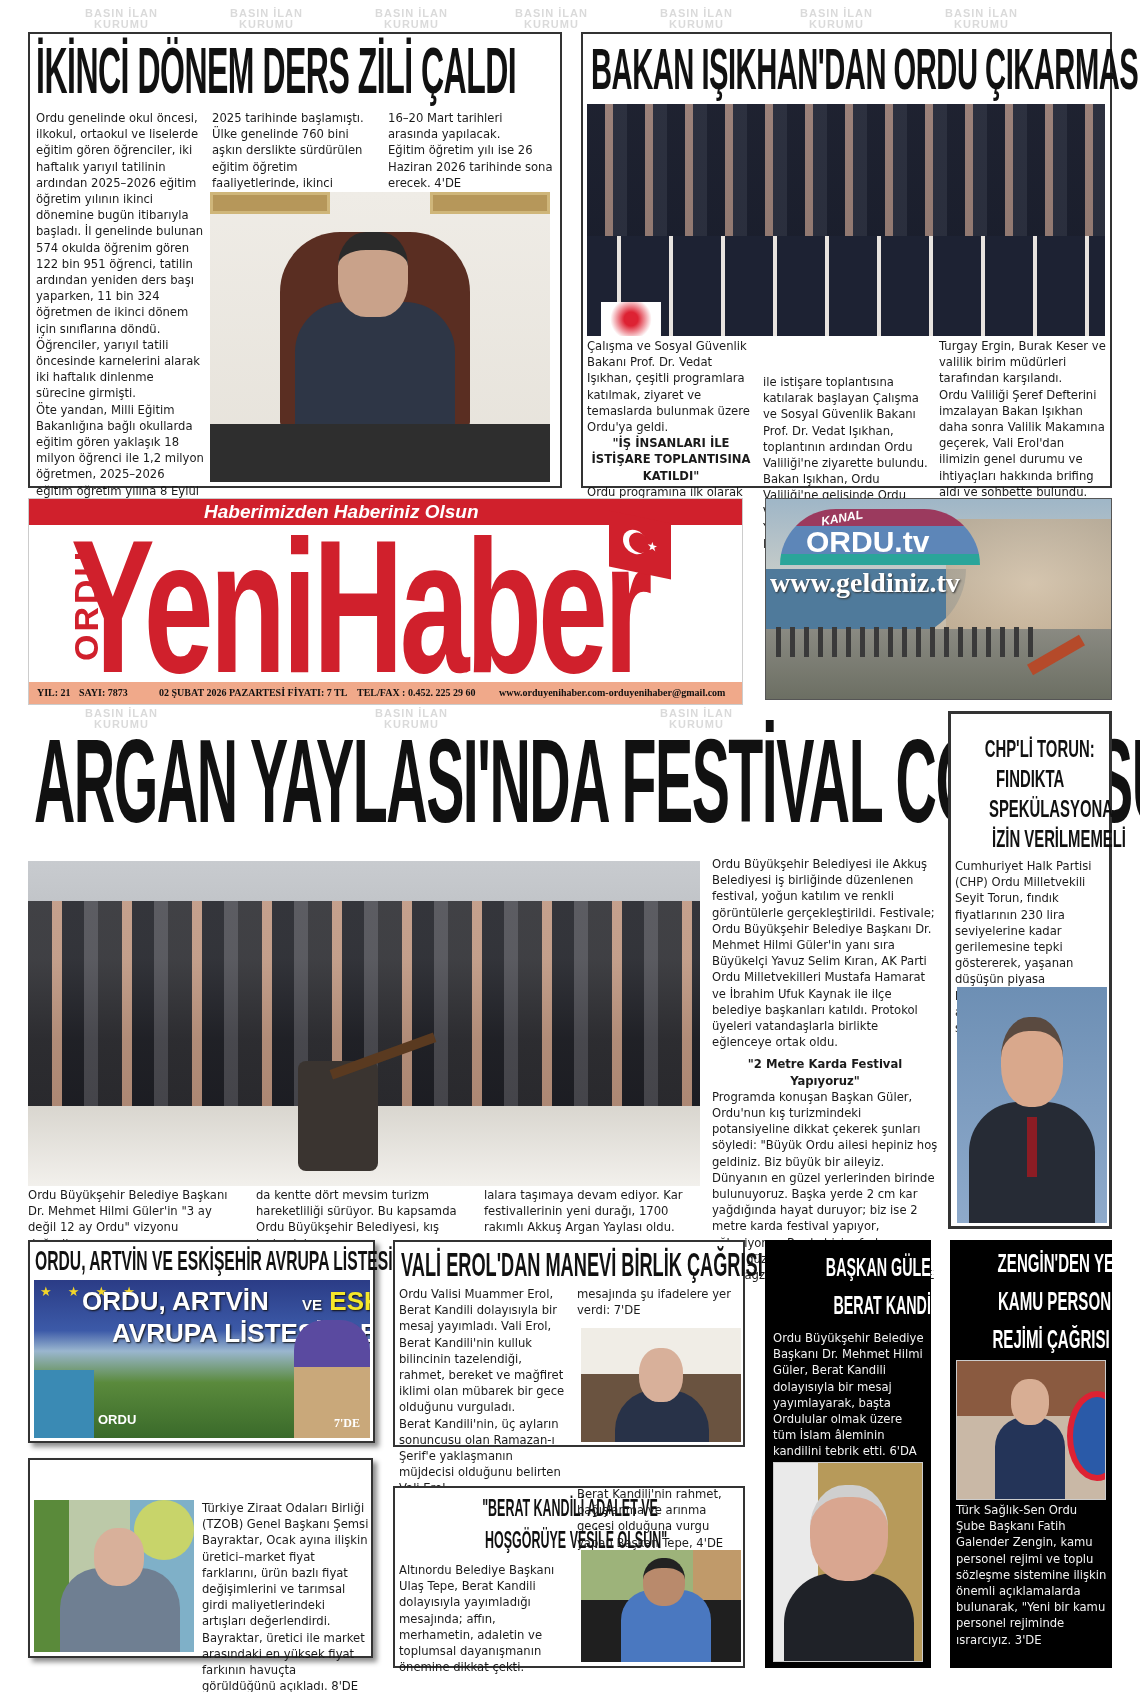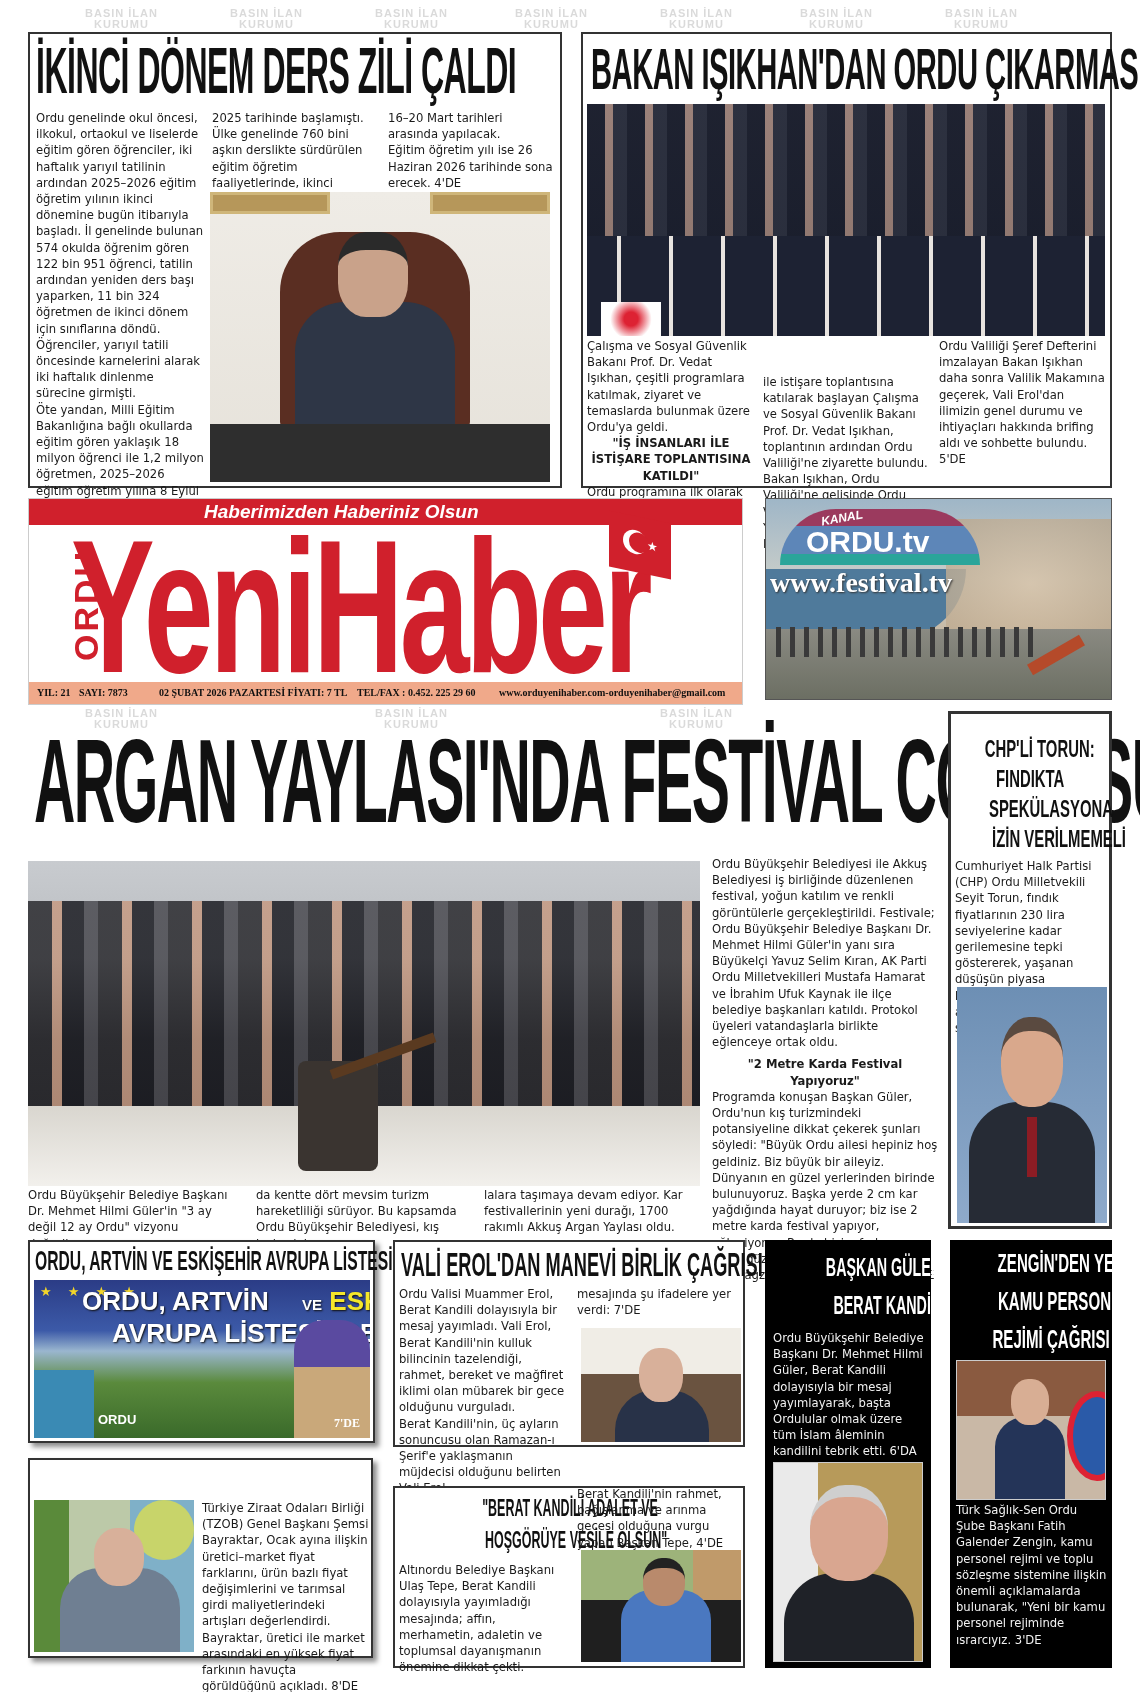--- a/index.html
+++ b/index.html
@@ -79,20 +79,21 @@
   <div class="txt abs" style="left:4px;top:304px;width:168px;">
     <p class="ind">Çalışma ve Sosyal Güvenlik Bakanı Prof. Dr. Vedat Işıkhan, çeşitli programlara katılmak, ziyaret ve temaslarda bulunmak üzere Ordu'ya geldi.</p>
     <p class="center bold">"İŞ İNSANLARI İLE İSTİŞARE TOPLANTISINA KATILDI"</p>
     <p>Ordu programına ilk olarak Radison Blu Otel'de iş insanları</p>
   </div>
   <div class="txt abs" style="left:180px;top:304px;width:168px;margin-top:36px;">
     <p>ile istişare toplantısına katılarak başlayan Çalışma ve Sosyal Güvenlik Bakanı Prof. Dr. Vedat Işıkhan, toplantının ardından Ordu Valiliği'ne ziyarette bulundu.</p>
     <p>Bakan Işıkhan, Ordu Valiliği'ne gelişinde Ordu Valisi Muammer Erol, Vali Yardımcıları Ayhan Durmuş, Hacı Mehmet Kara,</p>
   </div>
   <div class="txt abs" style="left:356px;top:304px;width:168px;">
+    <p>Turgay Ergin, Burak Keser ve valilik birim müdürleri tarafından karşılandı.</p>
     <p>Ordu Valiliği Şeref Defterini imzalayan Bakan Işıkhan daha sonra Valilik Makamına geçerek, Vali Erol'dan ilimizin genel durumu ve ihtiyaçları hakkında brifing aldı ve sohbette bulundu.  5'DE</p>
   </div>
 </div>
 
 <div class="abs" style="left:28px;top:498px;width:715px;height:207px;background:#fff;border:1px solid #ccc;">
   <div class="abs" style="left:0;top:0;width:100%;height:26px;background:#d0202c;">
     <div class="abs" style="left:175px;top:2px;font-family:'Liberation Sans',sans-serif;font-weight:bold;font-style:italic;font-size:19px;color:#fff;">Haberimizden Haberiniz Olsun</div>
   </div>
   <div class="abs mast-red" style="left:0;top:36px;width:40px;height:140px;">
     <div style="position:absolute;left:38px;top:0;transform:rotate(-90deg) translateX(-140px);transform-origin:left top;font-family:'Liberation Sans',sans-serif;font-weight:bold;font-size:34px;letter-spacing:3px;color:#d0202c;white-space:nowrap;width:140px;text-align:center;">ORDU</div>
@@ -113,21 +114,21 @@
     <span class="abs" style="left:470px;">www.orduyenihaber.com-orduyenihaber@gmail.com</span>
   </div>
 </div>
 
 <div class="abs" style="left:765px;top:498px;width:347px;height:202px;border:1px solid #555;overflow:hidden;background:linear-gradient(180deg,#9fb6c7 0%,#c8cdc9 40%,#c7b7a0 70%,#b8b0a2 100%);">
   <div class="abs" style="left:0;top:70px;width:200px;height:70px;background:#4f7a9b;border-radius:0 0 100px 0;"></div>
   <div class="abs" style="left:180px;top:20px;width:170px;height:130px;background:radial-gradient(#d8c3a8,#b9a68c);opacity:0.8;"></div>
   <div class="abs" style="left:14px;top:10px;width:200px;height:56px;background:linear-gradient(#9b3a5e 0 30%,#5d86b8 30% 80%,#2aa59a 80%);border-radius:120px 120px 0 0;"></div>
   <div class="abs" style="left:55px;top:12px;font-family:'Liberation Sans',sans-serif;font-weight:bold;font-style:italic;font-size:12px;color:#fff;transform:rotate(-10deg);">KANAL</div>
   <div class="abs" style="left:40px;top:26px;font-family:'Liberation Sans',sans-serif;font-weight:bold;font-size:30px;color:#fff;">ORDU.tv</div>
-  <div class="abs" style="left:4px;top:68px;font-family:'Liberation Serif',serif;font-weight:bold;font-size:28px;color:#fff;text-shadow:1px 1px 2px #333;white-space:nowrap;">www.festival.tv</div>
+  <div class="abs" style="left:4px;top:68px;font-family:'Liberation Serif',serif;font-weight:bold;font-size:28px;color:#fff;text-shadow:1px 1px 2px #333;white-space:nowrap;">www.geldiniz.tv</div>
   <div class="abs" style="left:0;top:130px;width:100%;height:72px;background:linear-gradient(#8a8a82,#6b6e62);"></div>
   <div class="abs" style="left:10px;top:128px;width:260px;height:30px;background:repeating-linear-gradient(90deg,#3a3a3a 0 5px,transparent 5px 14px);"></div>
   <div class="abs" style="left:260px;top:150px;width:60px;height:12px;background:#b54a2a;transform:rotate(-30deg);"></div>
 </div>
 
 <div class="hl" style="position:absolute;left:34px;top:722px;font-size:118px;line-height:118px;letter-spacing:-3px;">
   <span class="cond" style="transform:scaleX(0.485);">ARGAN YAYLASI'NDA  FESTİVAL COŞKUSU</span>
 </div>
 
 <div class="photo" style="left:28px;top:861px;width:672px;height:325px;background:linear-gradient(180deg,#c8cbcf 0%,#b9bcc0 30%,#3b3b3e 55%,#1f1f22 80%,#ecebe7 100%);">

